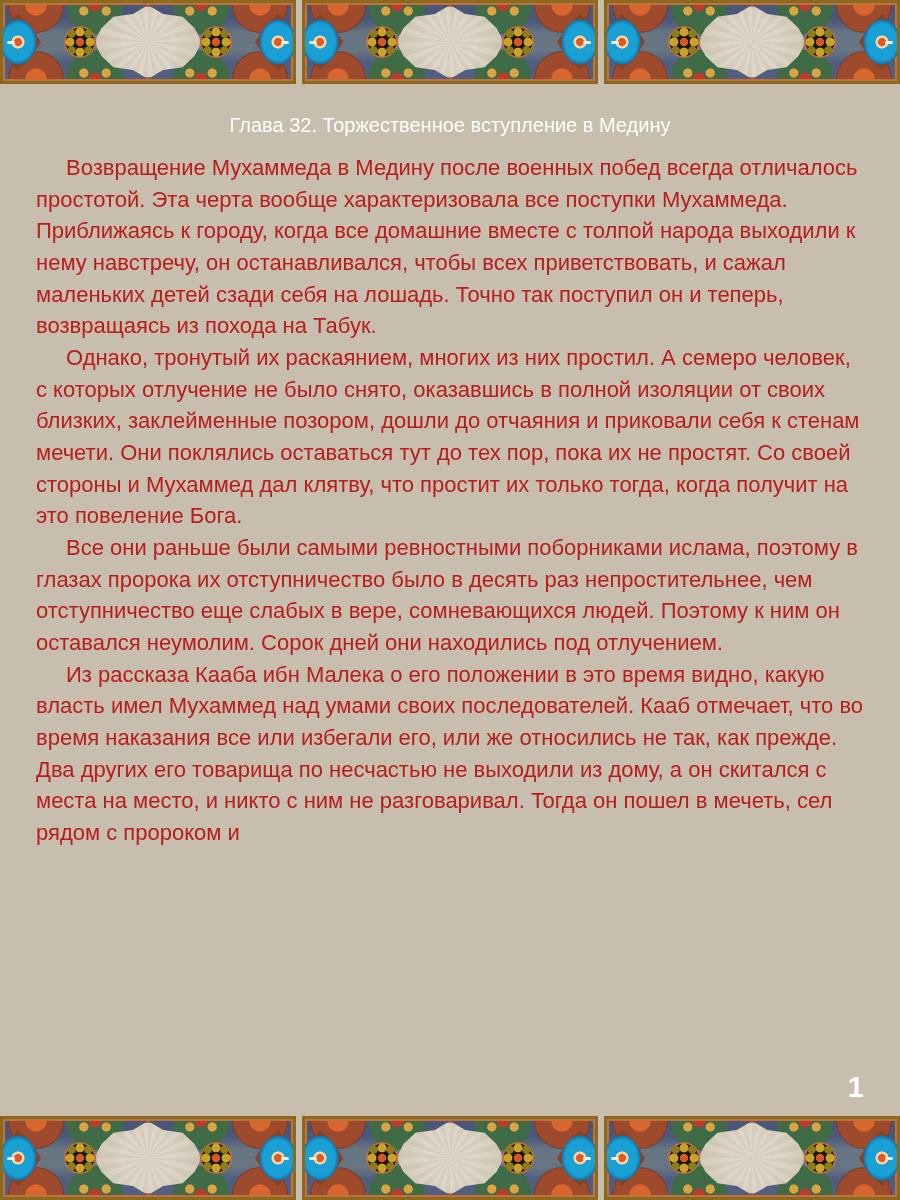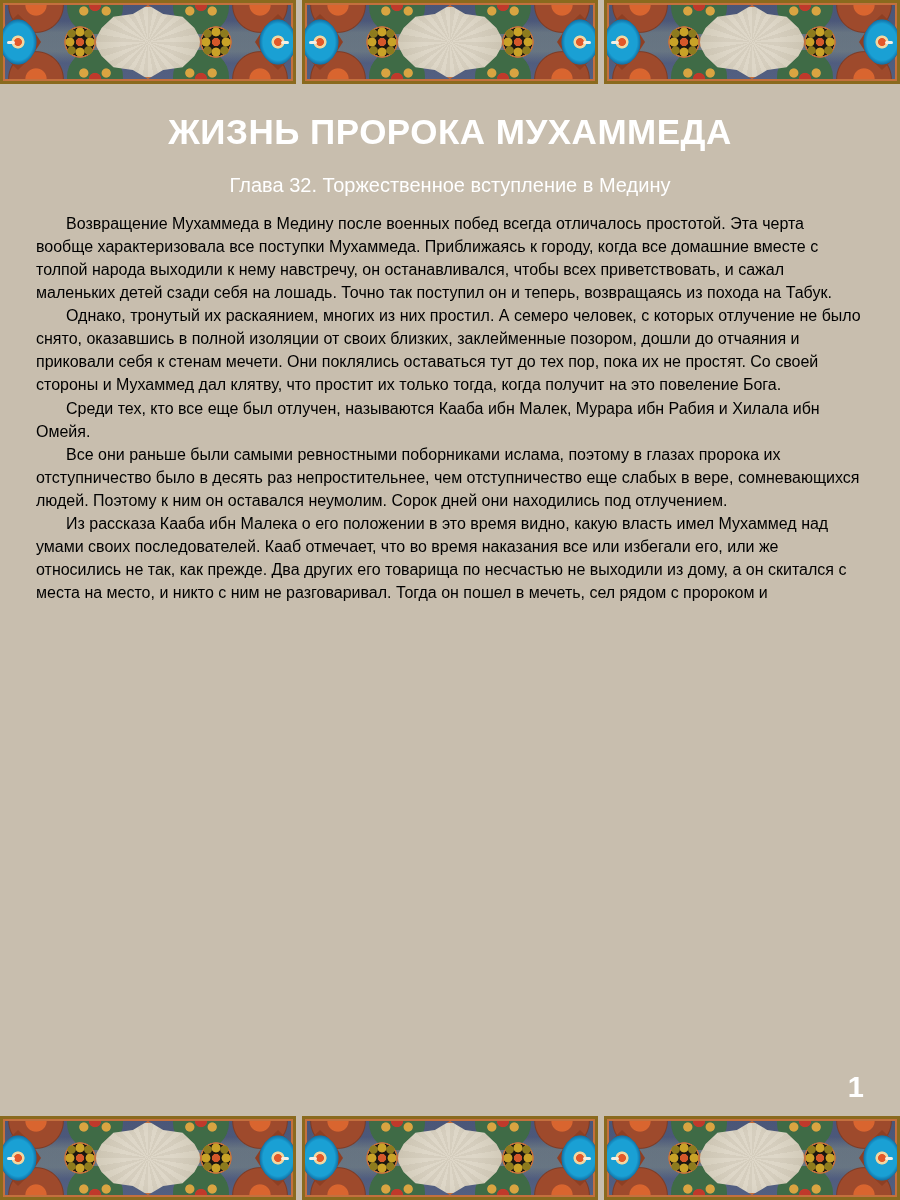--- a/index.html
+++ b/index.html
@@ -201,22 +201,22 @@
     color: #ffffff;
     font-size: 20px;
     font-weight: normal;
     text-align: center;
     line-height: 1.3;
     margin: 0 0 14px 0;
     padding: 0 70px;
   }
 
   .body-text {
-    color: #000000;
-    font-size: 16px;
+    color: #b91c1c;
+    font-size: 22px;
     line-height: 1.44;
     text-align: left;
     margin: 0;
   }
   .body-text p {
     margin: 0;
     text-indent: 30px;
   }
 
   .page-number {
@@ -289,28 +289,26 @@
         <span class="seam r"></span>
         <span class="medallion left"></span>
         <span class="medallion right"></span>
         <span class="lozenge"></span>
       </div>
     </div>
   </div>
 
   <div class="content">
 
-    <h1 class="page-title">ЖИЗНЬ ПРОРОКА МУХАММЕДА</h1>
 
     <h2 class="chapter-title">Глава 32. Торжественное вступление в Медину</h2>
 
     <div class="body-text" id="body-text">
         <p>Возвращение Мухаммеда в Медину после военных побед всегда отличалось простотой. Эта черта вообще характеризовала все поступки Мухаммеда. Приближаясь к городу, когда все домашние вместе с толпой народа выходили к нему навстречу, он останавливался, чтобы всех приветствовать, и сажал маленьких детей сзади себя на лошадь. Точно так поступил он и теперь, возвращаясь из похода на Табук.</p>
         <p>Однако, тронутый их раскаянием, многих из них простил. А семеро человек, с которых отлучение не было снято, оказавшись в полной изоляции от своих близких, заклейменные позором, дошли до отчаяния и приковали себя к стенам мечети. Они поклялись оставаться тут до тех пор, пока их не простят. Со своей стороны и Мухаммед дал клятву, что простит их только тогда, когда получит на это повеление Бога.</p>
-        <p>Среди тех, кто все еще был отлучен, называются Кааба ибн Малек, Мурара ибн Рабия и Хилала ибн Омейя.</p>
         <p>Все они раньше были самыми ревностными поборниками ислама, поэтому в глазах пророка их отступничество было в десять раз непростительнее, чем отступничество еще слабых в вере, сомневающихся людей. Поэтому к ним он оставался неумолим. Сорок дней они находились под отлучением.</p>
         <p>Из рассказа Кааба ибн Малека о его положении в это время видно, какую власть имел Мухаммед над умами своих последователей. Кааб отмечает, что во время наказания все или избегали его, или же относились не так, как прежде. Два других его товарища по несчастью не выходили из дому, а он скитался с места на место, и никто с ним не разговаривал. Тогда он пошел в мечеть, сел рядом с пророком и</p>
       </div>
 
     <div class="page-number">1</div>
   </div>
 
   <div class="ornament-band bottom">
     <div class="tile">
       <div class="tile-inner">

